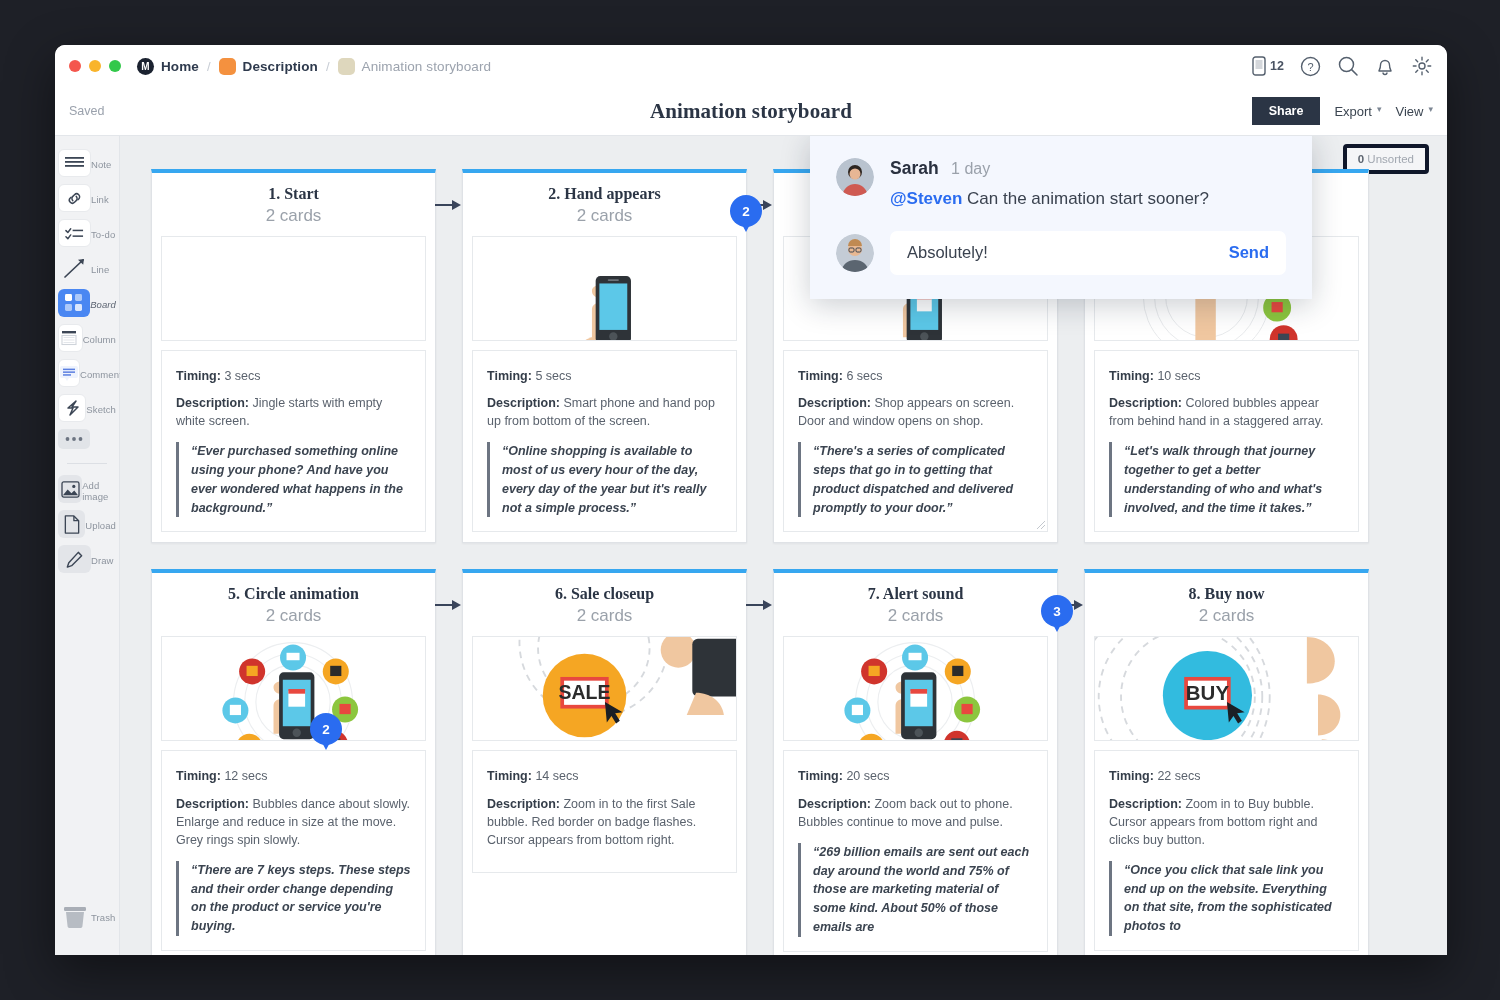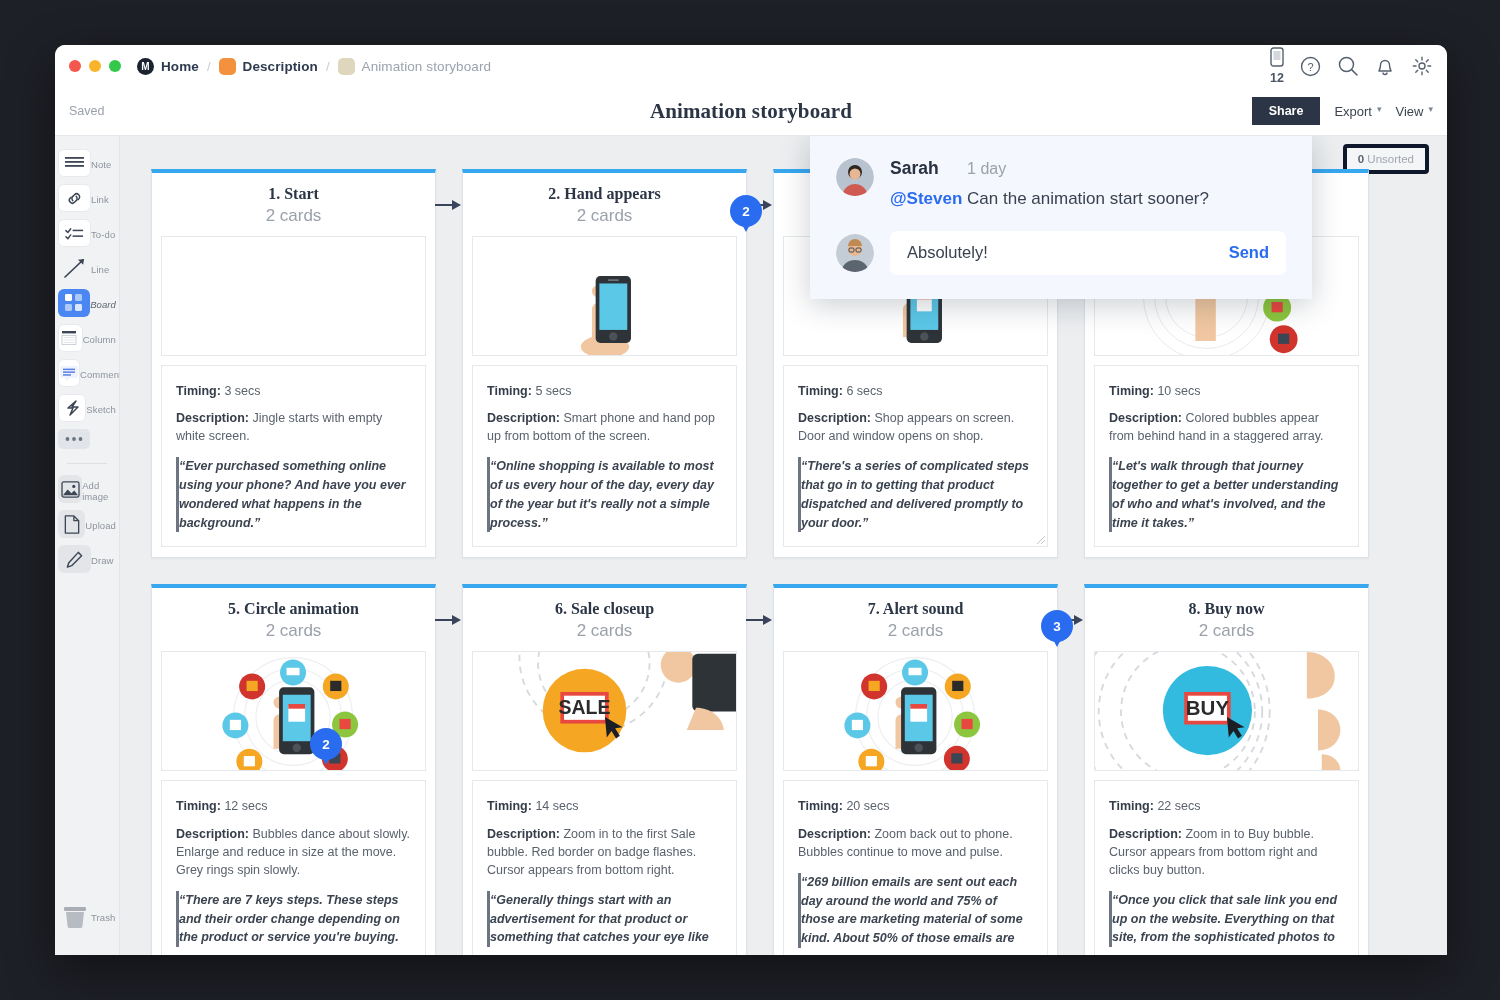--- a/index.html
+++ b/index.html
@@ -44,21 +44,21 @@
     font-size: 10px; display: flex; align-items: center; justify-content: center;
     font-weight: bold;
   }
   .ico-orange { background: #f4913f; }
   .ico-tan { background: #ded7bd; }
 
   .tb-right {
     margin-left: auto; display: flex; align-items: center; gap: 16px;
     color: #55606e;
   }
-  .tb-ico { display: flex; align-items: center; gap: 4px; cursor: pointer; flex-direction: column; }
+  .tb-ico { display: flex; align-items: center; gap: 4px; cursor: pointer; }
   .tb-count { font-size: 12.5px; color: #4a5463; font-weight: bold; }
 
   
   .headerbar {
     height: 49px; background: #fff;
     display: flex; align-items: center; padding: 0 14px;
     position: relative;
     border-bottom: 1px solid #e3e6ea;
   }
   .saved { font-size: 12.5px; color: #9aa1ac; }
@@ -139,32 +139,32 @@
     box-shadow: 0 1px 2px rgba(16,24,40,.05);
   }
   .sb-head { text-align: center; padding-bottom: 10px; }
   .sb-title {
     font-family: "Liberation Serif", serif; font-weight: bold;
     font-size: 16px; color: #2b3545;
   }
   .sb-sub { font-size: 17px; color: #9aa1aa; margin-top: 3px; }
 
   .sb-media {
-    height: 120px; border: 1px solid #e6e9ec; background: #fff;
+    height: 105px; border: 1px solid #e6e9ec; background: #fff;
     position: relative; overflow: hidden;
   }
   .sb-text {
     border: 1px solid #e6e9ec; margin-top: 9px; padding: 16px 14px 14px;
     position: relative; font-size: 12.5px; color: #5a626d; line-height: 1.45;
   }
   .sb-text p { margin-bottom: 9px; }
   .sb-text b { color: #343d49; }
   .sb-quote {
     border-left: 3px solid #6d7582;
-    margin-top: 12px;
+    padding-left: 12px; margin-top: 12px;
     font-style: italic; font-weight: bold;
     font-size: 12.5px; color: #3b4450; line-height: 1.5;
   }
   .resize-handle {
     position: absolute; right: 2px; bottom: 2px; width: 8px; height: 8px;
     background:
       linear-gradient(135deg, transparent 45%, #c3c8ce 45%, #c3c8ce 55%, transparent 55%),
       linear-gradient(135deg, transparent 70%, #c3c8ce 70%, #c3c8ce 80%, transparent 80%);
   }
 
@@ -211,21 +211,21 @@
     box-shadow: 0 6px 28px rgba(20,30,50,.22);
     padding: 22px 26px 24px;
     z-index: 60;
   }
   .cm-row { display: flex; gap: 16px; }
   .avatar {
     width: 38px; height: 38px; border-radius: 50%; flex: none;
     overflow: hidden; position: relative;
   }
   .cm-name { font-size: 17.5px; font-weight: bold; color: #2a3140; }
-  .cm-time { font-size: 16px; color: #9aa1ab; margin-left: 24px; font-weight: normal; }
+  .cm-time { font-size: 16px; color: #9aa1ab; margin-left: 8px; font-weight: normal; }
   .cm-text { font-size: 17px; color: #3a424f; margin-top: 9px; line-height: 1.35; }
   .mention { color: #2a6cf0; font-weight: bold; }
   .reply-row { display: flex; gap: 16px; align-items: center; margin-top: 20px; }
   .reply-box {
     flex: 1; background: #fff; border-radius: 7px;
     height: 44px; display: flex; align-items: center;
     padding: 0 17px;
   }
   .reply-val { flex: 1; font-size: 16.5px; color: #3a424f; }
   .send-btn {
@@ -631,21 +631,20 @@
               <rect x="96" y="45" width="48" height="30" fill="none" stroke="#e8483f" stroke-width="4"></rect>
               <text x="120" y="67" font-size="21" font-weight="bold" fill="#2b2b2b" text-anchor="middle" font-family="Liberation Sans">SALE</text>
               <path d="M142 70l2 22 5-7 5 8 4-3-5-8 8-1z" fill="#1b1f25"></path>
             </svg>
           </div>
           <div class="sb-text">
             <p><b>Timing:</b>
                <span>14 secs</span></p>
             <p><b>Description:</b>
                <span>Zoom in to the first Sale bubble. Red border on badge flashes. Cursor appears from bottom right.</span></p>
-            <div class="sb-quote">“Generally things start with an advertisement for that product or something that catches your eye like</div>
           </div>
           <div class="arrow"></div>
         </div>
 
         <div class="sbcard">
           <div class="sb-head">
             <div class="sb-title">7. Alert sound</div>
             <div class="sb-sub">2 cards</div>
           </div>
           <div class="sb-media">

